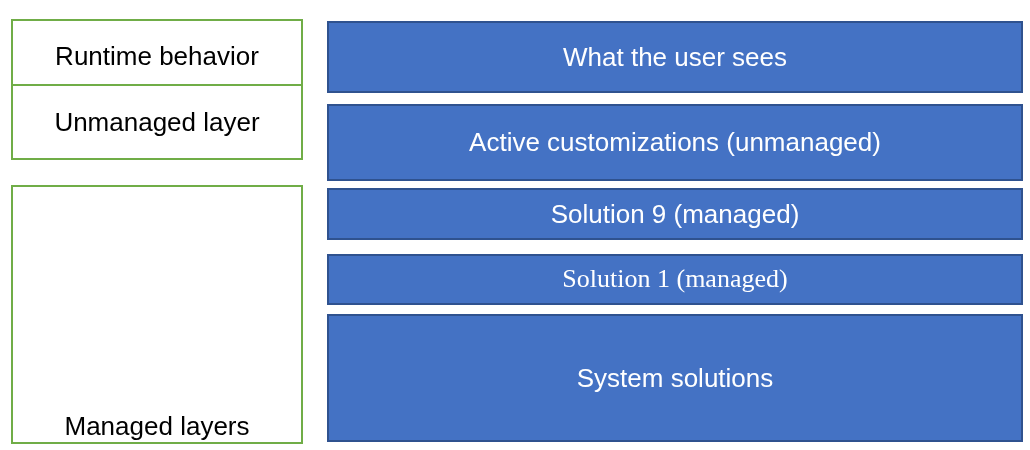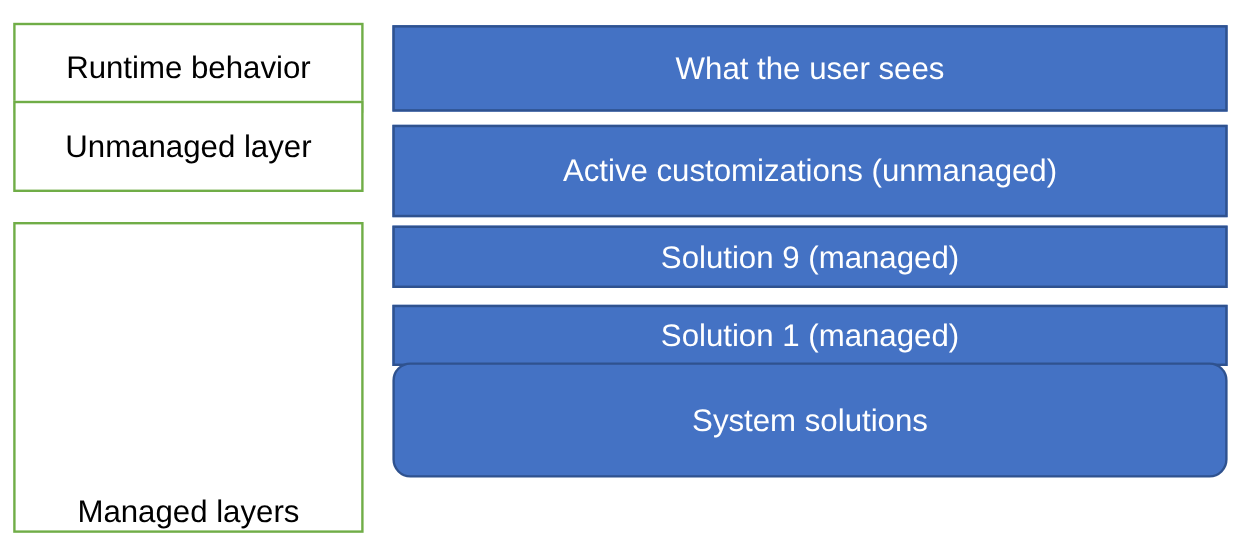--- a/index.html
+++ b/index.html
@@ -40,22 +40,22 @@
     color: #ffffff;
   }
   
   .lb-0 { top: 19px;  height: 75px;  }
   .lb-1 { top: 84px;  height: 76px;  }
   .lb-2 { top: 185px; height: 259px; align-items: flex-end; }
   
   .rb-0 { top: 21px;  height: 72px;  }
   .rb-1 { top: 104px; height: 77px;  }
   .rb-2 { top: 188px; height: 52px;  }
-  .rb-3 { top: 254px; height: 51px;  }
-  .rb-4 { top: 302px; height: 96px; border-radius: 15px; }
+  .rb-3 { top: 254px; height: 51px; font-family: Liberation Serif, serif;  }
+  .rb-4 { top: 314px; height: 128px; }
 </style>
 </head>
 <body>
 
 <div class="canvas">
 
   <div class="box left-box lb-0">
     <span>Runtime behavior</span>
   </div>
 

